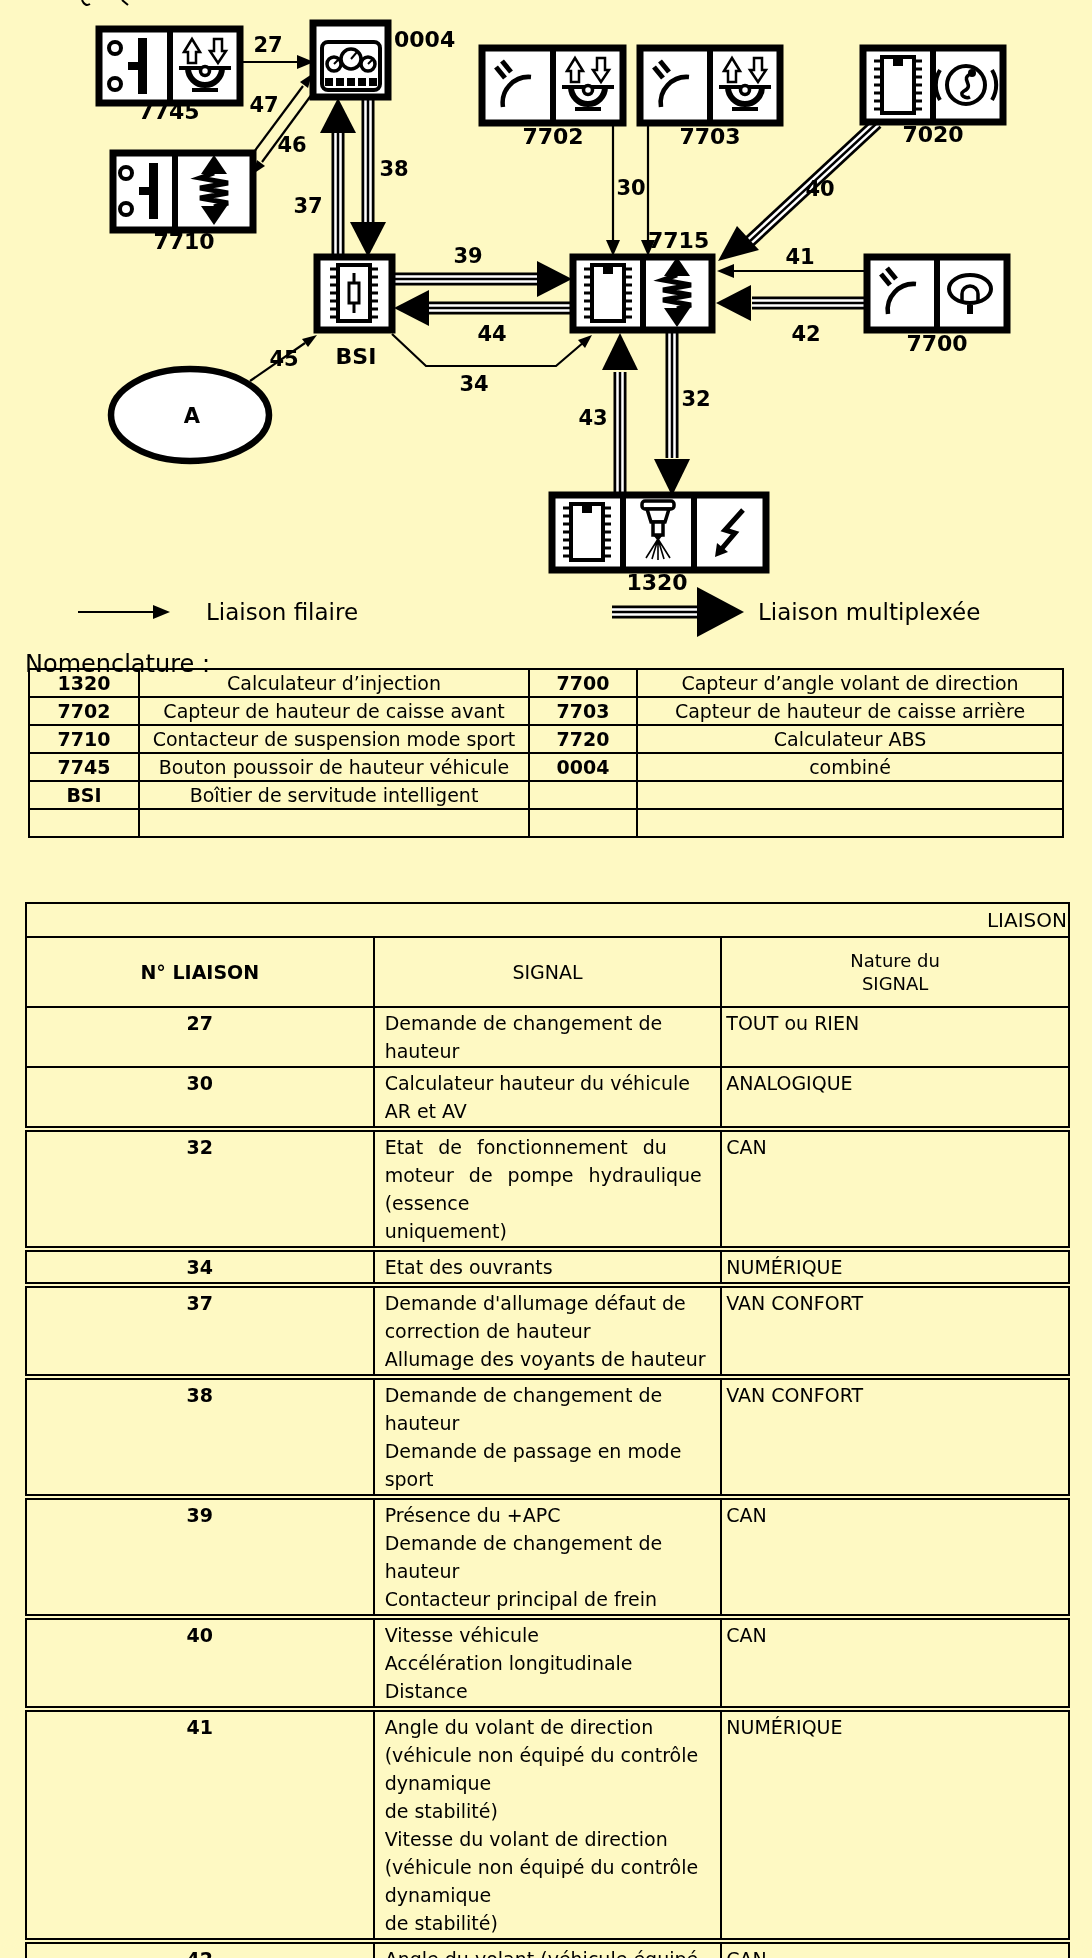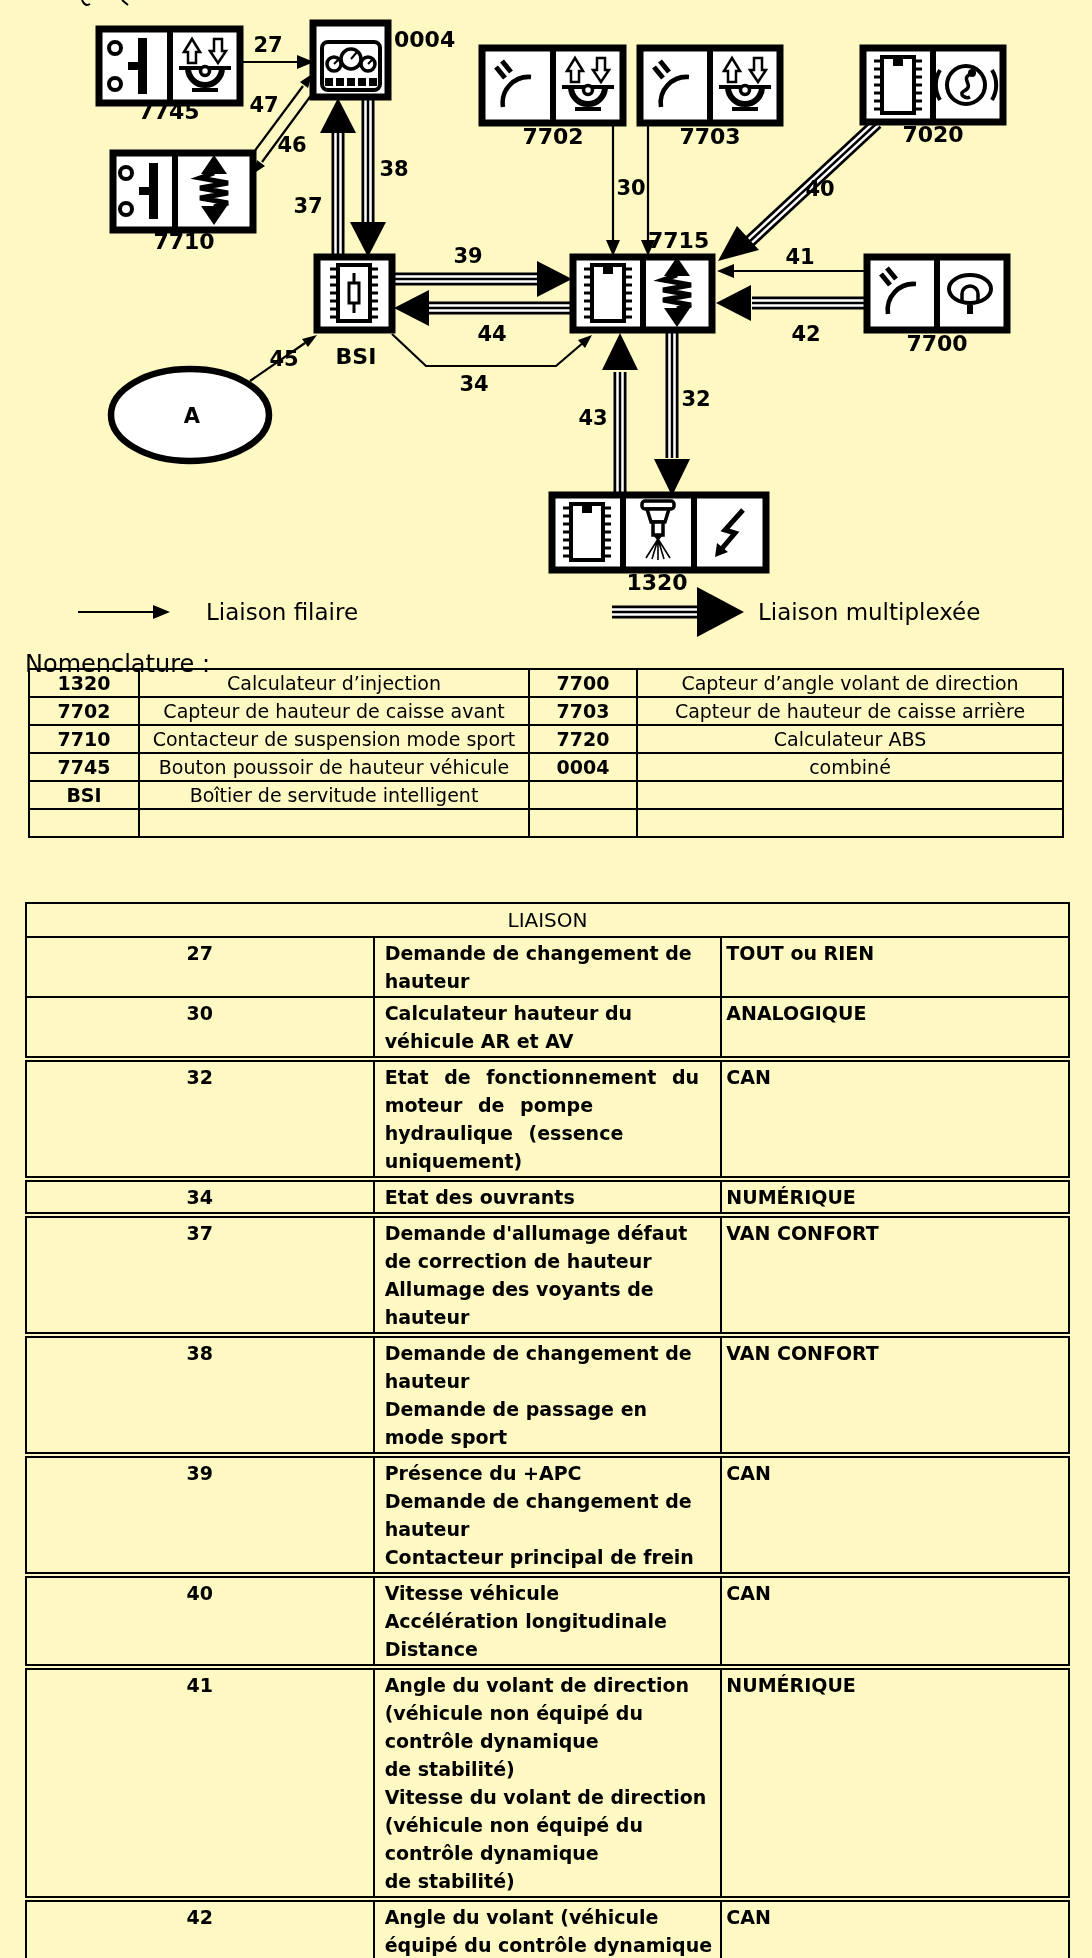--- a/index.html
+++ b/index.html
@@ -31,24 +31,24 @@
   .nom-heading{position:absolute;left:25px;top:650px;font-size:24px;}
   
   table{border-collapse:collapse;table-layout:fixed;}
   td,th{border:2px solid #000;font-weight:normal;}
   .nomtable{position:absolute;left:28px;top:668px;width:1036px;font-size:19px;}
   .nomtable td{height:26px;padding:0 6px;line-height:24px;text-align:center;}
   .nomtable .code{width:96px;text-align:center;font-weight:bold;}
   .nomtable .d1{width:376px;}
   .nomtable .code2{width:94px;text-align:center;font-weight:bold;}
   .liaison{position:absolute;left:25px;top:902px;width:1045px;font-size:19px;line-height:28px;}
-  .liaison th.title{height:30px;text-align:center;font-size:20px;}
+  .liaison th.title{height:30px;text-align:right;font-size:20px;}
   .liaison th.h2{height:66px;text-align:center;vertical-align:middle;}
   .liaison th.hnat{font-size:18px;line-height:23px;white-space:pre-line;}
-  .liaison td{vertical-align:top;padding:1px 4px;font-weight:bold;}
+  .liaison td{vertical-align:top;padding:1px 4px;}
   .liaison .num{width:138px;text-align:center;font-weight:bold;}
   .liaison .sig{width:738px;white-space:pre-line;padding-left:10px;padding-right:8px;}
   .liaison .nat{width:161px;text-align:left;}
   .liaison tr.dbl td{border-top:6px double #000;}
   .liaison .wide-space{word-spacing:9px;}
 </style>
 </head>
 <body>
 
 <div class="page">
@@ -365,20 +365,26 @@
       </tr>
     </tbody>
   </table>
 
   <table class="liaison">
     <tbody>
       <tr>
         <th class="title" colspan="3">LIAISON</th>
       </tr>
       <tr>
+        <th class="h2 num">N° LIAISON</th>
+        <th class="h2">SIGNAL</th>
+        <th class="h2 hnat">Nature du
+SIGNAL</th>
+      </tr>
+      <tr>
         <td class="num">27</td>
         <td class="sig">Demande de changement de hauteur</td>
         <td class="nat">TOUT ou RIEN</td>
       </tr>
       <tr>
         <td class="num">30</td>
         <td class="sig">Calculateur hauteur du véhicule AR et AV</td>
         <td class="nat">ANALOGIQUE</td>
       </tr>
       <tr class="dbl">

